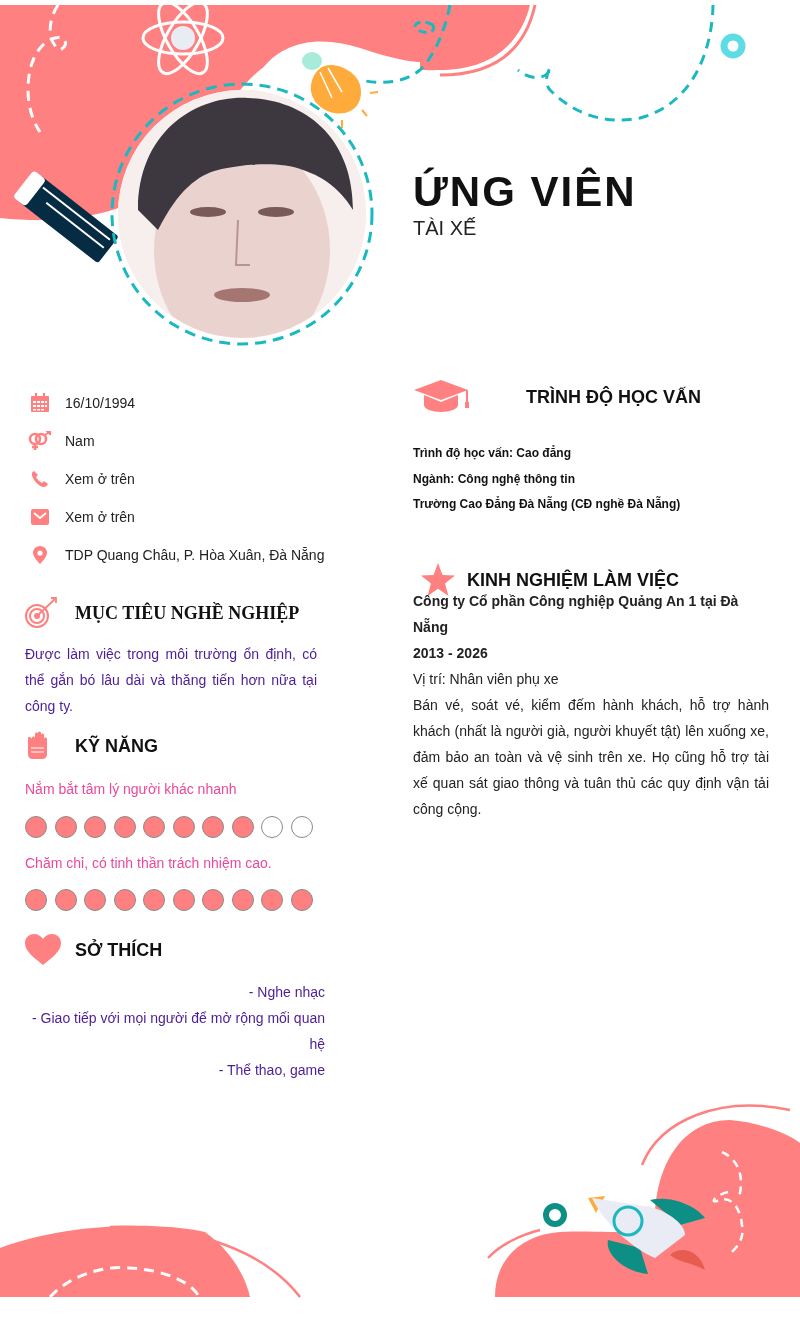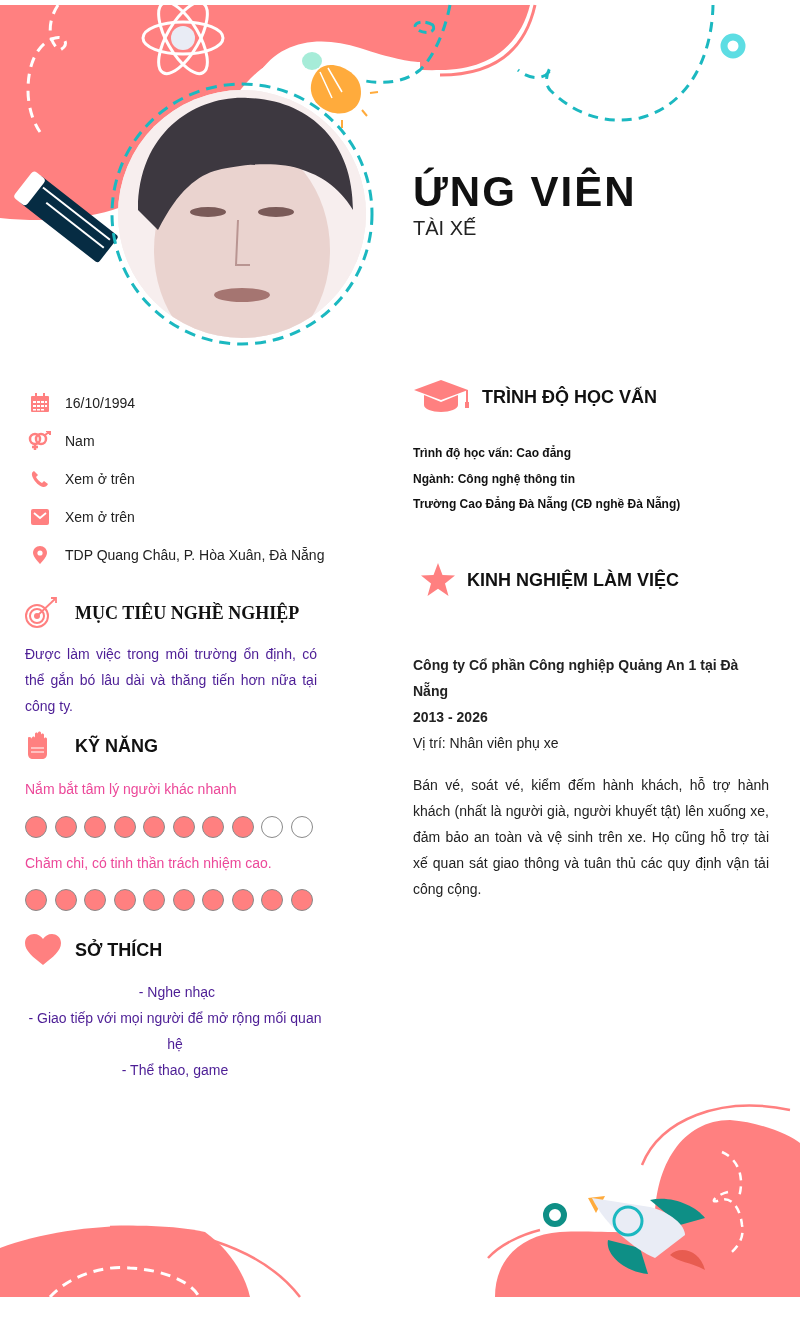--- a/index.html
+++ b/index.html
@@ -25,22 +25,22 @@
 
   .para { position: absolute; font-size: 14px; line-height: 26px; color: #4c1d95; text-align: justify; }
   .bold { font-weight: bold; }
 
   .skill-name { position: absolute; left: 25px; font-size: 14px; color: #ec4899; }
   .dots { position: absolute; left: 25px; display: flex; gap: 7.5px; }
   .dot { width: 22px; height: 22px; border-radius: 50%; border: 1.5px solid #8a8a8a; background: #ff8080; }
   .dot.empty { background: #ffffff; }
 
   .edu { position: absolute; left: 413px; top: 441px; font-size: 12px; line-height: 25.5px; font-weight: bold; color: #111; }
-  .exp { position: absolute; left: 413px; top: 652px; width: 356px; font-size: 14px; line-height: 26px; color: #222; }
-  .exp .justify { text-align: justify; margin-top: 16px; }
+  .exp { position: absolute; left: 413px; top: 588px; width: 356px; font-size: 14px; line-height: 26px; color: #222; }
+  .exp .justify { text-align: justify; }
 
   .watermark { position: absolute; right: 28px; top: 1364px; font-family: Liberation Sans, sans-serif; font-size: 14px; color: #9a9a9a; }
 </style>
 </head>
 <body>
 
 <div class="page">
 
   <svg class="deco" viewBox="0 0 800 1324" xmlns="http://www.w3.org/2000/svg">
 
@@ -231,28 +231,28 @@
   </div>
 
   <div class="sec-head" style="left:25px; top:934px;">
     <span style="width:36px;height:32px;margin-right:14px;display:inline-block;">
       <svg width="36" height="32" viewBox="0 0 36 32">
           <path d="M18,31 C8,23 0,17 0,9 C0,3 5,0 9,0 C13,0 16,2 18,5 C20,2 23,0 27,0 C31,0 36,3 36,9 C36,17 28,23 18,31 Z" fill="#ff8080"></path>
         </svg>
     </span>
     <span class="title">SỞ THÍCH</span>
   </div>
-  <div class="para" style="left:25px; top:979px; width:300px; text-align:center;">
+  <div class="para" style="left:25px; top:979px; width:300px; text-align:right;">
     <div style="white-space:pre;"> - Nghe nhạc</div>
     <div>- Giao tiếp với mọi người để mở rộng mối quan</div>
     <div>hệ</div>
     <div>- Thể thao, game</div>
   </div>
 
-  <div class="sec-head" style="left:414px; top:380px;">
+  <div class="sec-head" style="left:414px; top:380px;gap:44px;">
     <span style="width:56px;height:34px;margin-right:12px;display:inline-block;">
       <svg width="56" height="34" viewBox="0 0 56 34">
           <path d="M0,10 L27,0 L54,10 L27,20 Z" fill="#ff8080"></path>
           <path d="M10,15 L10,25 C10,29 18,32 27,32 C36,32 44,29 44,25 L44,15 L27,22 Z" fill="#ff8080"></path>
           <path d="M53,10 L53,24" stroke="#ff8080" stroke-width="2"></path>
           <rect x="51" y="22" width="4" height="6" fill="#ff8080"></rect>
         </svg>
     </span>
     <span class="title">TRÌNH ĐỘ HỌC VẤN</span>
   </div>

